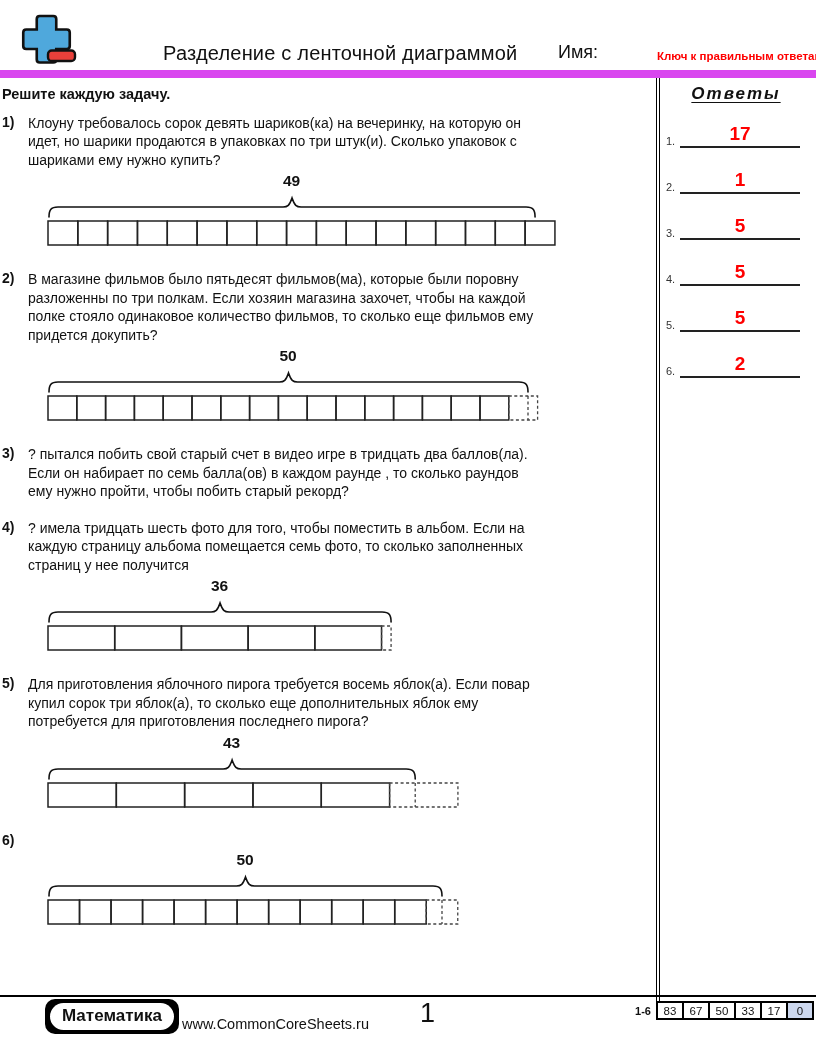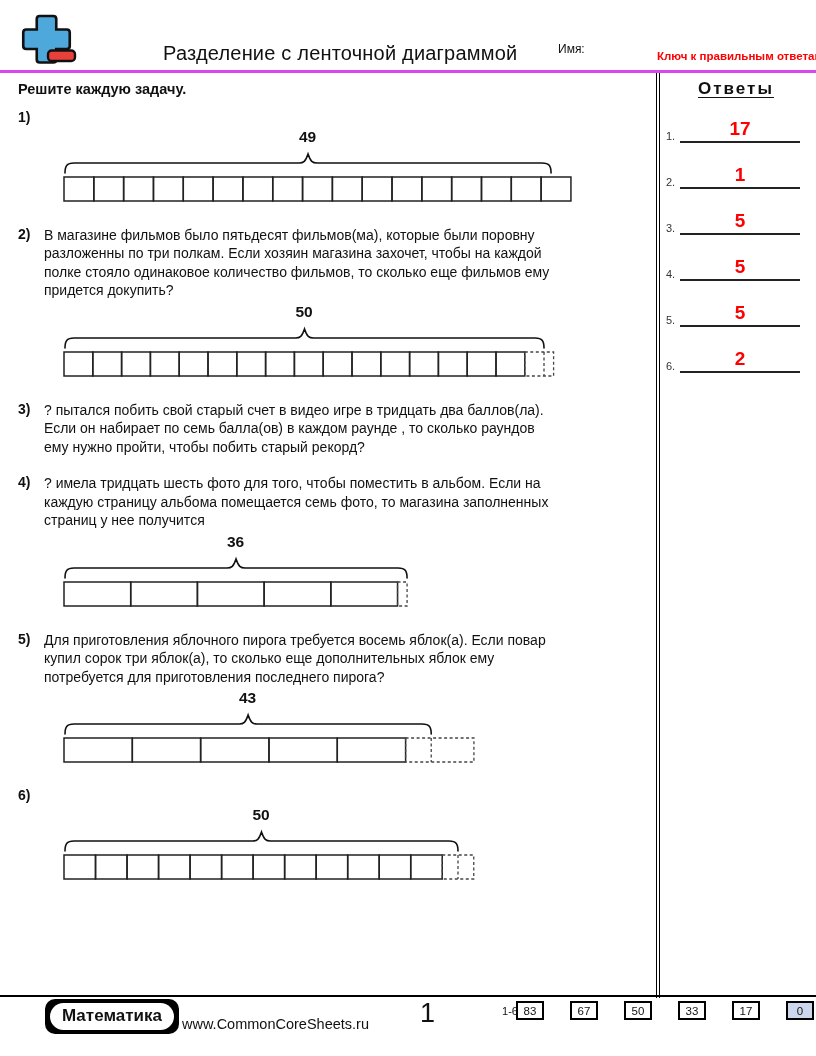--- a/index.html
+++ b/index.html
@@ -1,54 +1,54 @@
 <!DOCTYPE html>
 <html><head>
 <meta charset="utf-8">
 <style>
   html,body{margin:0;padding:0;background:#fff;}
   .page{position:relative;width:816px;height:1056px;background:#fff;overflow:hidden;
         font-family:"Liberation Sans","DejaVu Sans",sans-serif;color:#111;}
 
   
-  .header{position:relative;height:70px;border-bottom:3px solid #d946ef;text-align:center;}
+  .header{position:relative;height:70px;border-bottom:8px solid #d946ef;text-align:center;}
   .logo{position:absolute;left:18px;top:10px;}
   .title{position:absolute;left:163px;bottom:5px;font-size:20px;letter-spacing:.2px;}
-  .name-label{position:absolute;left:558px;bottom:14px;font-size:12px;}
+  .name-label{position:absolute;left:558px;bottom:7px;font-size:18px;}
   .key-text{position:absolute;left:657px;bottom:8px;font-size:11.5px;font-weight:bold;color:#ff0000;white-space:nowrap;}
 
   
   .content{display:flex;height:925px;}
-  .problems{flex:1;box-sizing:border-box;padding:6px 0 0 18px;}
+  .problems{flex:1;box-sizing:border-box;padding:6px 0 0 2px;}
   .instruction{font-weight:bold;font-size:14.5px;margin:2px 0 12px 0;}
   .problem{margin-bottom:18px;}
   .p-row{display:flex;}
   .p-num{width:26px;flex-shrink:0;font-weight:bold;font-size:14px;}
   .p-text{font-size:14px;line-height:1.32;white-space:pre-line;}
   .p-diagram{margin:2px 0 0 44px;font-weight:bold;}
 
   
   .answers{width:160px;box-sizing:border-box;border-left:4px double #000;padding:4px 10px 0 6px;}
   .answers-title{text-align:center;font-weight:bold;font-size:17px;letter-spacing:2px;
-                 text-decoration:underline;text-underline-offset:3px;margin-top:2px;}
+                 text-decoration:underline;text-underline-offset:3px;margin-top:2px;font-style:italic;}
   .answer-item{display:flex;align-items:flex-end;margin-top:20px;height:26px;}
   .answer-item:first-of-type{margin-top:18px;}
   .answer-num{font-size:11px;color:#333;padding-bottom:1px;}
   .answer-line{flex:1;margin:0 6px 0 5px;border-bottom:2px solid #222;text-align:center;
                color:#ff0000;font-weight:bold;font-size:19px;line-height:1;padding-bottom:3px;}
 
   
   .footer{position:absolute;left:0;right:0;top:995px;height:61px;border-top:2px solid #000;}
   .brand-pill{position:absolute;left:45px;top:2px;background:#000;border-radius:10px;padding:4px 5px;}
   .brand-inner{background:#fff;border-radius:16px;padding:3px 12px 4px;font-weight:bold;font-size:17px;white-space:nowrap;}
   .site{position:absolute;left:182px;top:19px;font-size:14.5px;text-align:center;}
   .page-num{position:absolute;left:420px;top:1px;font-size:27px;}
   .score{position:absolute;right:2px;top:4px;display:flex;align-items:center;}
-  .score-label{font-size:11px;}
-  .score-cells{display:flex;gap:28px;}
+  .score-label{font-size:11px;margin-right:7px;font-weight:bold;}
+  .score-cells{display:flex;}
   .score-cell{border:2px solid #000;margin-left:-2px;min-width:22px;height:15px;padding:0 1px;
               font-size:11.5px;display:flex;align-items:center;justify-content:center;background:#fff;}
 </style>
 </head>
 <body>
 
 <div class="page">
 
   <div class="header">
     <svg class="logo" width="60" height="57" viewBox="0 0 80 70">
@@ -60,20 +60,23 @@
     <div class="key-text">Ключ к правильным ответам</div>
   </div>
 
   <div class="content">
     <div class="problems">
       <div class="instruction">Решите каждую задачу.</div>
       <div id="problems-list">
           <div class="problem">
             <div class="p-row">
               <div class="p-num">1)</div>
+              <div class="p-text">Клоуну требовалось сорок девять шариков(ка) на вечеринку, на которую он
+идет, но шарики продаются в упаковках по три штук(и). Сколько упаковок с
+шариками ему нужно купить?</div>
             </div>
             <div class="p-diagram"><svg width="513" height="77">
                 <text x="245.53" y="15" text-anchor="middle" font-size="15.5" fill="#111">49</text>
                 <path d="M 3 46 C 3 39.5 4.5 36 12 36 L 237.03 36 C 241.53 36 243.53 34.5 246.03 27 C 248.53 34.5 250.53 36 255.03 36 L 480.06 36 C 487.56 36 489.06 39.5 489.06 46" fill="none" stroke="#111" stroke-width="1.6" stroke-linecap="round"></path>
                 <rect x="2" y="50" width="29.82" height="24" fill="none" stroke="#222" stroke-width="1.5"></rect>
                 <rect x="31.82" y="50" width="29.82" height="24" fill="none" stroke="#222" stroke-width="1.5"></rect>
                 <rect x="61.64" y="50" width="29.82" height="24" fill="none" stroke="#222" stroke-width="1.5"></rect>
                 <rect x="91.46" y="50" width="29.82" height="24" fill="none" stroke="#222" stroke-width="1.5"></rect>
                 <rect x="121.28" y="50" width="29.82" height="24" fill="none" stroke="#222" stroke-width="1.5"></rect>
                 <rect x="151.1" y="50" width="29.82" height="24" fill="none" stroke="#222" stroke-width="1.5"></rect>
@@ -126,21 +129,21 @@
               <div class="p-num">3)</div>
               <div class="p-text">? пытался побить свой старый счет в видео игре в тридцать два баллов(ла).
 Если он набирает по семь балла(ов) в каждом раунде , то сколько раундов
 ему нужно пройти, чтобы побить старый рекорд?</div>
             </div>
           </div>
           <div class="problem">
             <div class="p-row">
               <div class="p-num">4)</div>
               <div class="p-text">? имела тридцать шесть фото для того, чтобы поместить в альбом. Если на
-каждую страницу альбома помещается семь фото, то магазина заполненных
+каждую страницу альбома помещается семь фото, то сколько заполненных
 страниц у нее получится</div>
             </div>
             <div class="p-diagram"><svg width="350" height="77">
                 <text x="173.54" y="15" text-anchor="middle" font-size="15.5" fill="#111">36</text>
                 <path d="M 3 46 C 3 39.5 4.5 36 12 36 L 165.04 36 C 169.54 36 171.54 34.5 174.04 27 C 176.54 34.5 178.54 36 183.04 36 L 336.08 36 C 343.58 36 345.08 39.5 345.08 46" fill="none" stroke="#111" stroke-width="1.6" stroke-linecap="round"></path>
                 <rect x="2" y="50" width="66.71" height="24" fill="none" stroke="#222" stroke-width="1.5"></rect>
                 <rect x="68.71" y="50" width="66.71" height="24" fill="none" stroke="#222" stroke-width="1.5"></rect>
                 <rect x="135.42" y="50" width="66.71" height="24" fill="none" stroke="#222" stroke-width="1.5"></rect>
                 <rect x="202.13" y="50" width="66.71" height="24" fill="none" stroke="#222" stroke-width="1.5"></rect>
                 <rect x="268.84" y="50" width="66.71" height="24" fill="none" stroke="#222" stroke-width="1.5"></rect>

